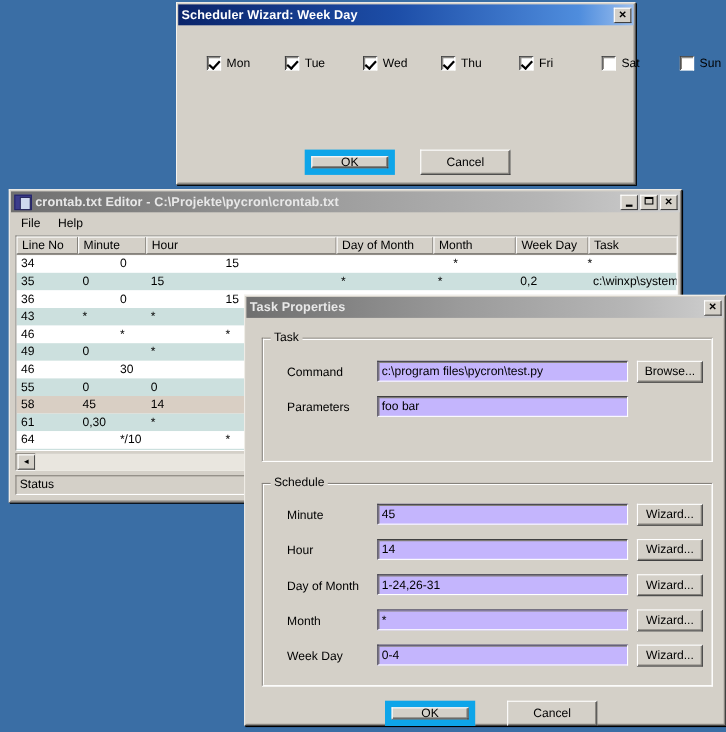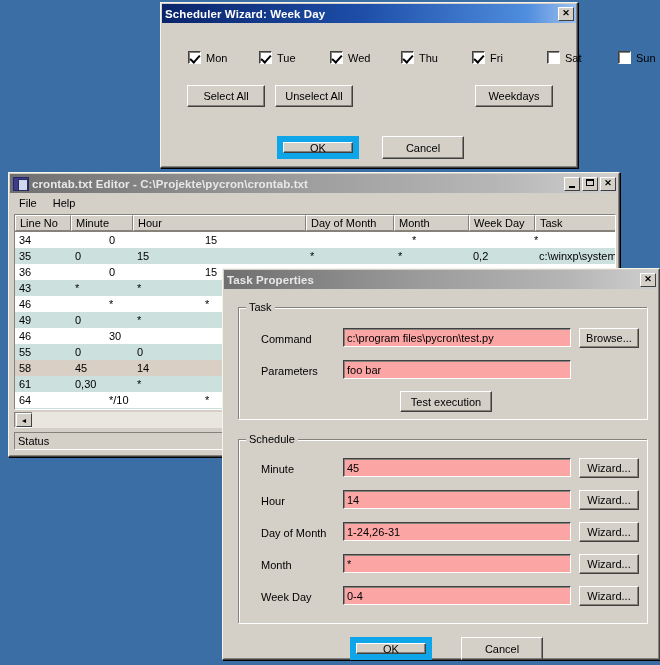--- a/index.html
+++ b/index.html
@@ -103,21 +103,21 @@
     width: 100%; height: 100%;
     border-top: 1px solid #fff;
     border-left: 1px solid #fff;
     border-right: 1px solid #404040;
     border-bottom: 1px solid #404040;
     box-shadow: inset -1px -1px 0 0 #85827c, inset 1px 1px 0 0 #d4d0c8;
   }
 
   
   .tfield {
-    background: #fca5a5;
+    background: #c4b5fd;
     border-top: 1px solid #404040;
     border-left: 1px solid #404040;
     border-right: 1px solid #fff;
     border-bottom: 1px solid #fff;
     box-shadow: inset 1px 1px 0 0 #85827c;
     font-family: "Liberation Sans", sans-serif;
     font-size: 11px;
     color: #000;
     display: flex; align-items: center;
     padding-left: 3px;
@@ -512,25 +512,20 @@
           <div class="cbwrap">
             <span class="cbox"></span>
             <span class="cblabel">Sat</span>
           </div>
           <div class="cbwrap">
             <span class="cbox"></span>
             <span class="cblabel">Sun</span>
           </div>
         </div>
 
-      <div id="wiz-btnrow1">
-        <div class="btn" id="btn-select-all">Select All</div>
-        <div class="btn" id="btn-unselect-all">Unselect All</div>
-        <div class="btn" id="btn-weekdays">Weekdays</div>
-      </div>
 
       <div id="wiz-btnrow2">
         <div class="btn default" id="wiz-ok">
             <span>OK</span>
           </div>
         <div class="btn" id="wiz-cancel">Cancel</div>
       </div>
     </div>
   </div>
 </div>
@@ -550,21 +545,20 @@
         <span class="group-inner"></span>
         <span class="group-title">Task</span>
 
         <span class="flabel tp-abs" style="left:22px; top:25px;">Command</span>
         <div class="tfield tp-abs" style="left:104px; top:20px; width:228px; height:19px;">c:\program files\pycron\test.py</div>
         <div class="btn tp-abs" style="left:340px; top:20px; width:60px; height:20px;">Browse...</div>
 
         <span class="flabel tp-abs" style="left:22px; top:57px;">Parameters</span>
         <div class="tfield tp-abs" style="left:104px; top:52px; width:228px; height:19px;">foo bar</div>
 
-        <div class="btn tp-abs" style="left:161px; top:83px; width:92px; height:21px;">Test execution</div>
       </div>
 
       <div class="group" id="tp-group-sched">
         <span class="group-inner"></span>
         <span class="group-title">Schedule</span>
         <div id="sched-rows">
             <span class="flabel tp-abs" style="left: 22px; top: 23px;">Minute</span>
             <div class="tfield tp-abs" style="left: 104px; top: 18px; width: 228px; height: 19px;">45</div>
             <div class="btn tp-abs" style="left: 340px; top: 18px; width: 60px; height: 20px;">Wizard...</div>
             <span class="flabel tp-abs" style="left: 22px; top: 55px;">Hour</span>

